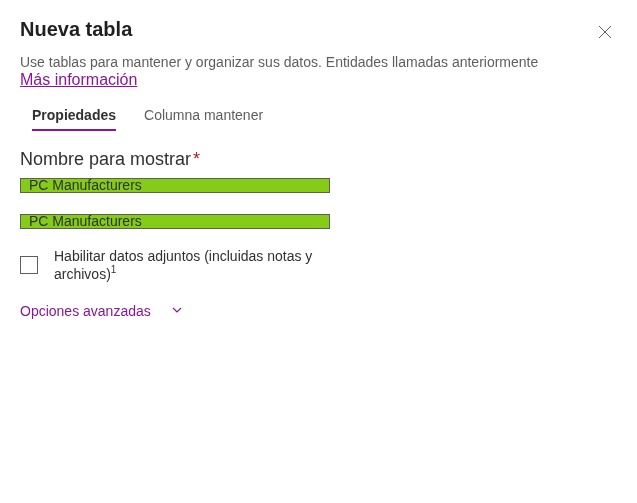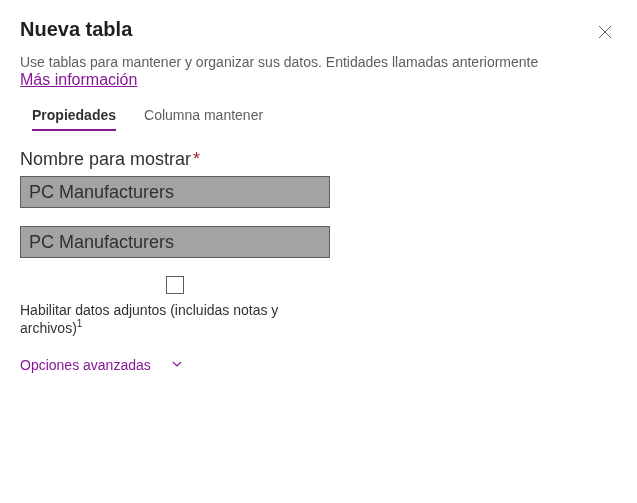--- a/index.html
+++ b/index.html
@@ -69,45 +69,44 @@
   .field { margin-bottom: 18px; }
   .field-label {
     font-size: 18px;
     color: #323130;
     margin-bottom: 6px;
     display: block;
   }
   .req { color: #a4262c; margin-left: 2px; }
   .text-input {
     width: 100%;
-    height: 32px;
+    height: 15px;
     border: 1px solid #605e5c;
     padding: 0 8px;
-    font-size: 18px;
+    font-size: 14px;
     font-family: inherit;
     color: #323130;
-    background: #a3a3a3;
+    background: #84cc16;
   }
   .textarea {
     width: 100%;
     height: 62px;
     border: 1px solid #605e5c;
     padding: 6px 8px;
     font-size: 14px;
     font-family: inherit;
     resize: none;
     background: #fff;
   }
   .checkbox-row {
     display: flex;
     align-items: center;
-    gap: 8px;
+    gap: 16px;
     margin-top: 10px;
     margin-bottom: 20px;
-    flex-direction: column;
   }
   .checkbox {
     width: 18px;
     height: 18px;
     border: 1px solid #605e5c;
     background: #fff;
     cursor: pointer;
     flex-shrink: 0;
   }
   .checkbox-label {

